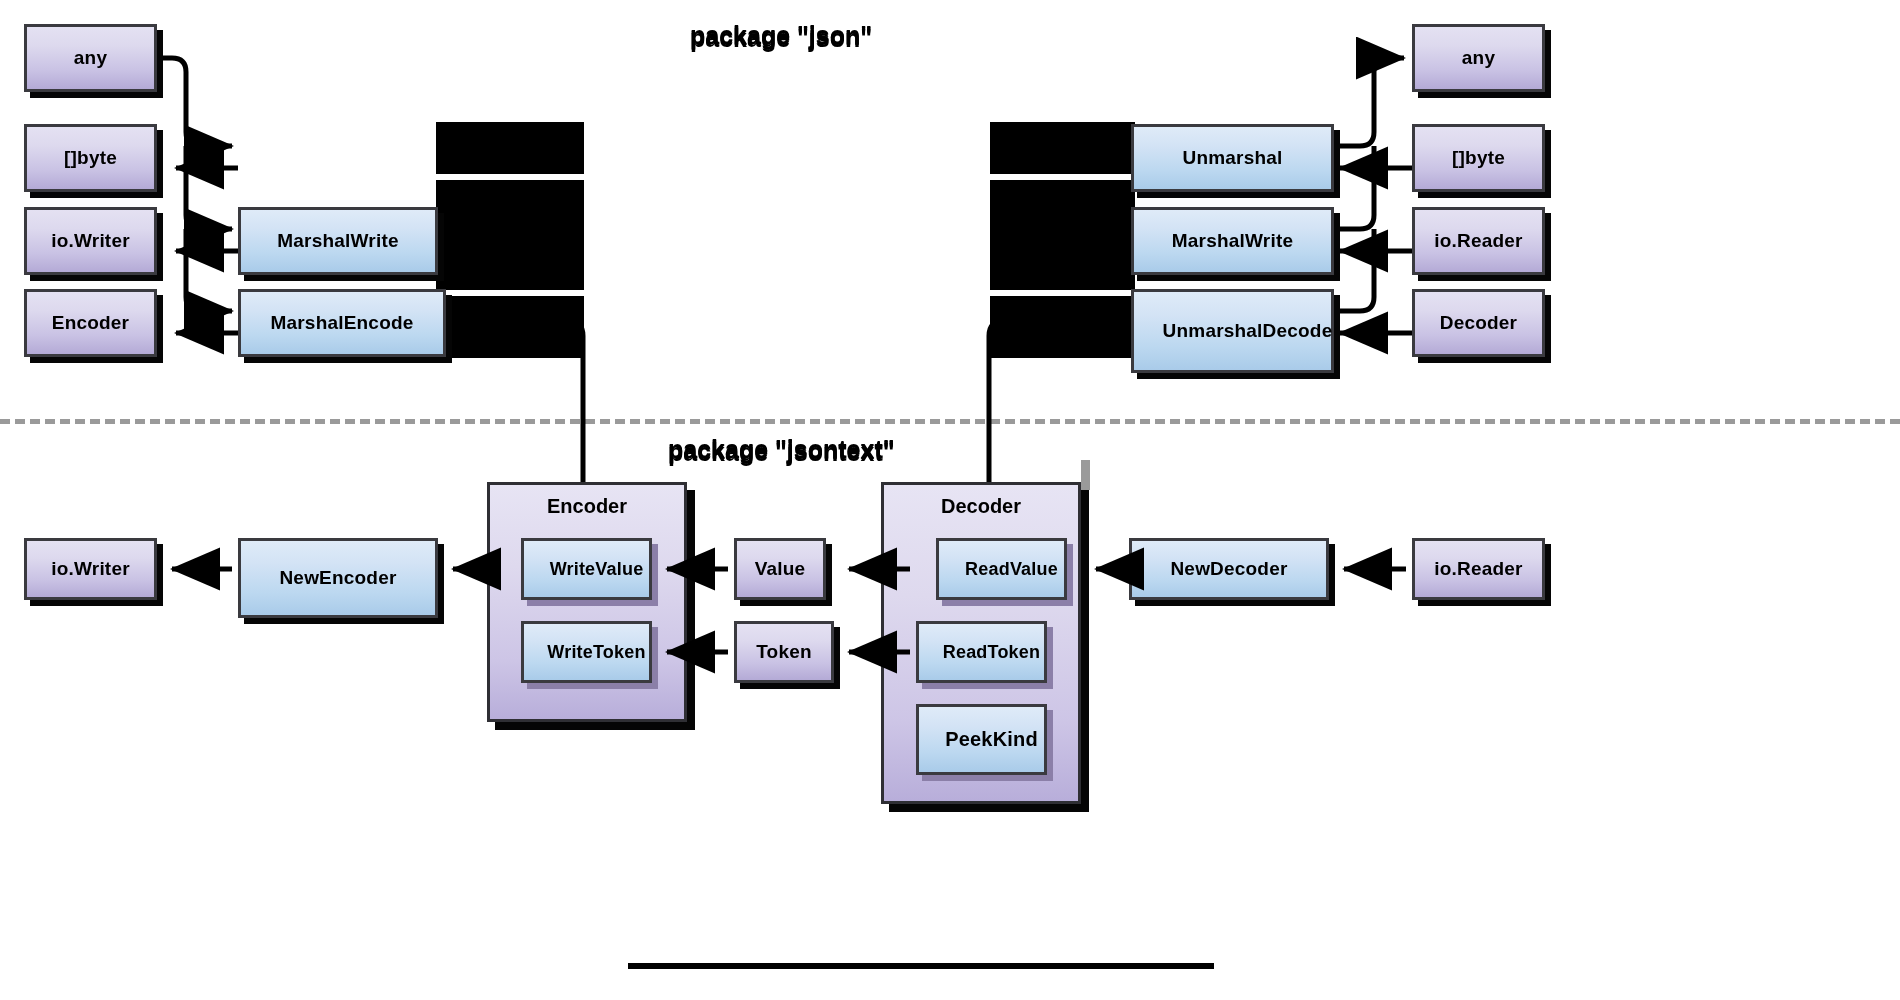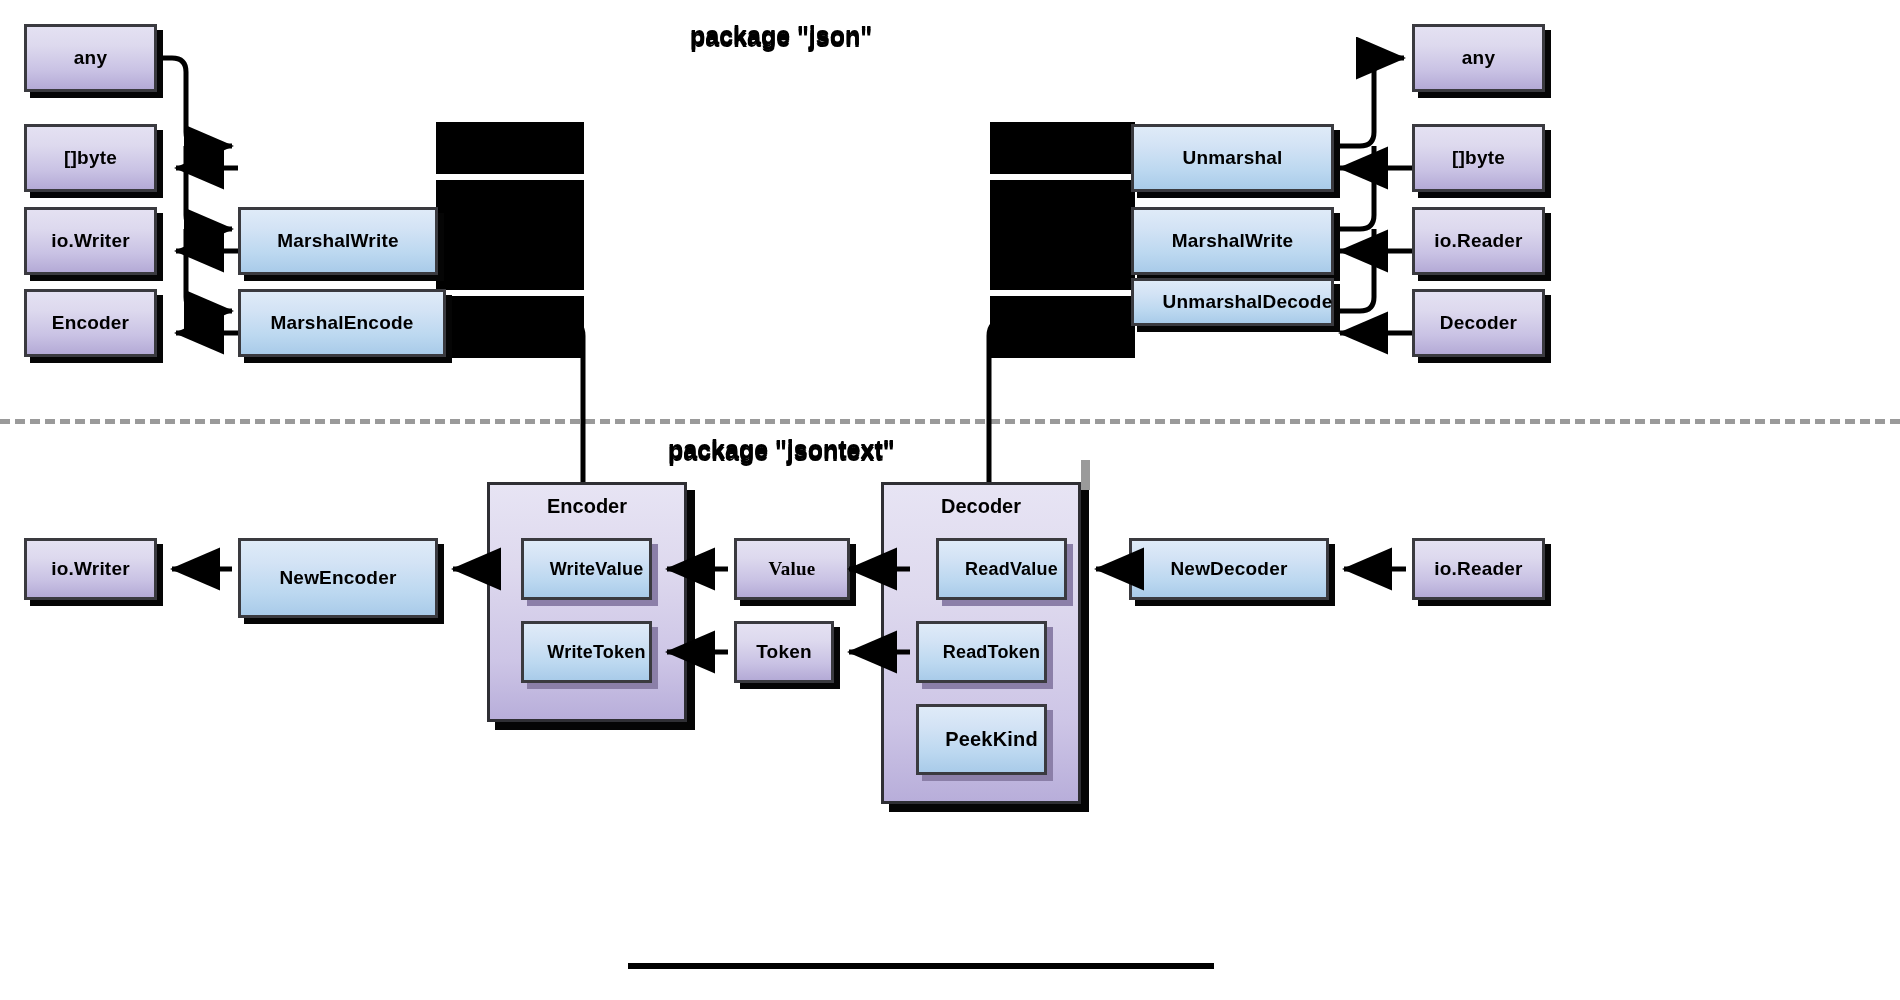--- a/index.html
+++ b/index.html
@@ -128,21 +128,21 @@
   <div class="node fn-node" style="left:238px;top:289px;width:208px;height:68px;">
     <span class="lbl">MarshalEncode</span>
   </div>
 
   <div class="node fn-node" style="left:1131px;top:124px;width:203px;height:68px;">
     <span class="lbl">Unmarshal</span>
   </div>
   <div class="node fn-node" style="left:1131px;top:207px;width:203px;height:68px;">
     <span class="lbl">MarshalWrite</span>
   </div>
-  <div class="node fn-node" style="left:1131px;top:278px;width:203px;height:48px;padding-left:30px;">
+  <div class="node fn-node" style="left:1131px;top:289px;width:203px;height:84px;padding-left:30px;">
     <span class="lbl">UnmarshalDecode</span>
   </div>
 
   <div class="node type-node" style="left:1412px;top:24px;width:133px;height:68px;">
     <span class="lbl">any</span>
   </div>
   <div class="node type-node" style="left:1412px;top:124px;width:133px;height:68px;">
     <span class="lbl">[]byte</span>
   </div>
   <div class="node type-node" style="left:1412px;top:207px;width:133px;height:68px;">
@@ -178,21 +178,21 @@
     <span class="lbl">PeekKind</span>
   </div>
 
   <div class="node type-node" style="left:24px;top:538px;width:133px;height:62px;">
     <span class="lbl">io.Writer</span>
   </div>
   <div class="node fn-node" style="left:238px;top:538px;width:200px;height:80px;">
     <span class="lbl">NewEncoder</span>
   </div>
 
-  <div class="node type-node" style="left:734px;top:538px;width:116px;height:62px;font-family:Liberation Serif, serif;">
+  <div class="node type-node" style="left:734px;top:538px;width:92px;height:62px;">
     <span class="lbl">Value</span>
   </div>
   <div class="node type-node" style="left:734px;top:621px;width:100px;height:62px;">
     <span class="lbl">Token</span>
   </div>
 
   <div class="node fn-node" style="left:1129px;top:538px;width:200px;height:62px;">
     <span class="lbl">NewDecoder</span>
   </div>
   <div class="node type-node" style="left:1412px;top:538px;width:133px;height:62px;">

